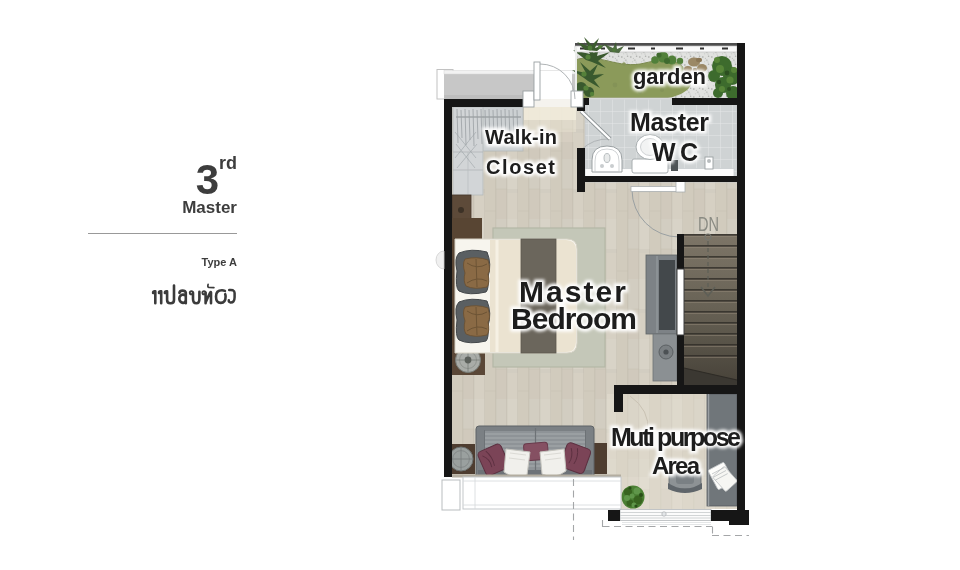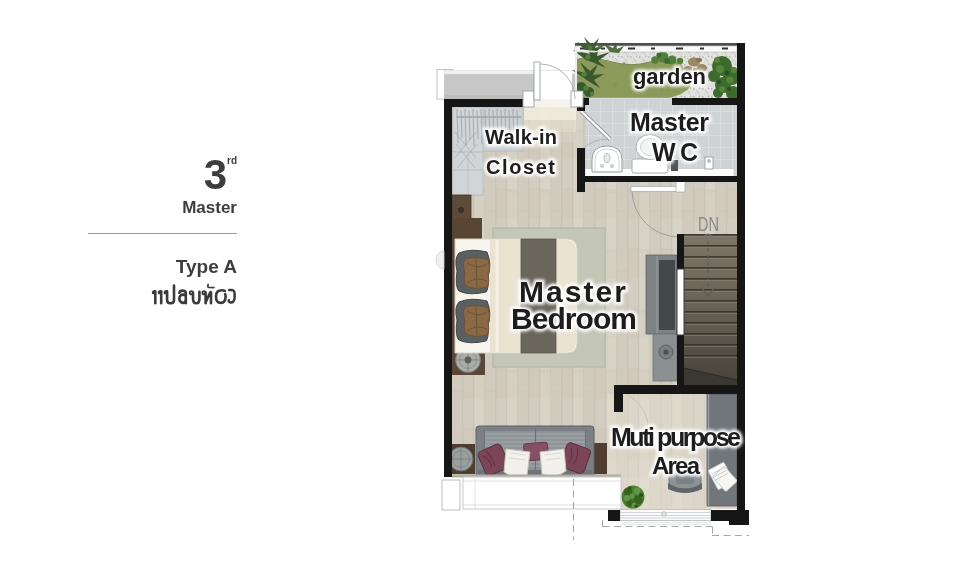--- a/index.html
+++ b/index.html
@@ -1,23 +1,23 @@
 <!DOCTYPE html>
 <html><head>
 <meta charset="utf-8">
 <style>
 html,body{margin:0;padding:0;background:#fff;}
 #page{position:relative;width:960px;height:570px;background:#fff;overflow:hidden;font-family:"Liberation Sans",sans-serif;}
 #lefttext{position:absolute;left:88px;top:0;width:149px;text-align:right;color:#3d3d3d;}
 .big3{position:absolute;top:154px;right:0;width:149px;text-align:right;font-weight:bold;line-height:1;}
 .big3 .n{font-size:42px;letter-spacing:0;}
-.big3 .rd{font-size:10px;vertical-align:25px;margin-top:15px;}
+.big3 .rd{font-size:18px;vertical-align:25px;margin-top:15px;}
 .floorw{position:absolute;top:198px;right:0;width:149px;text-align:right;font-weight:bold;font-size:17px;}
 .hline{position:absolute;top:233px;left:0;width:149px;border-top:1.2px solid #999;}
-.typea{position:absolute;top:256px;right:0;width:149px;text-align:right;font-weight:bold;font-size:19px;}
+.typea{position:absolute;top:256px;right:0;width:149px;text-align:right;font-weight:bold;font-size:11px;}
 svg{position:absolute;left:0;top:0;}
 </style>
 </head>
 <body>
 <div id="page">
 <div id="lefttext">
  <div class="big3"><span class="n">3</span><span class="rd">rd</span></div>
  <div class="floorw">Master</div>
  <div class="hline"></div>
  <div class="typea">Type A</div>

